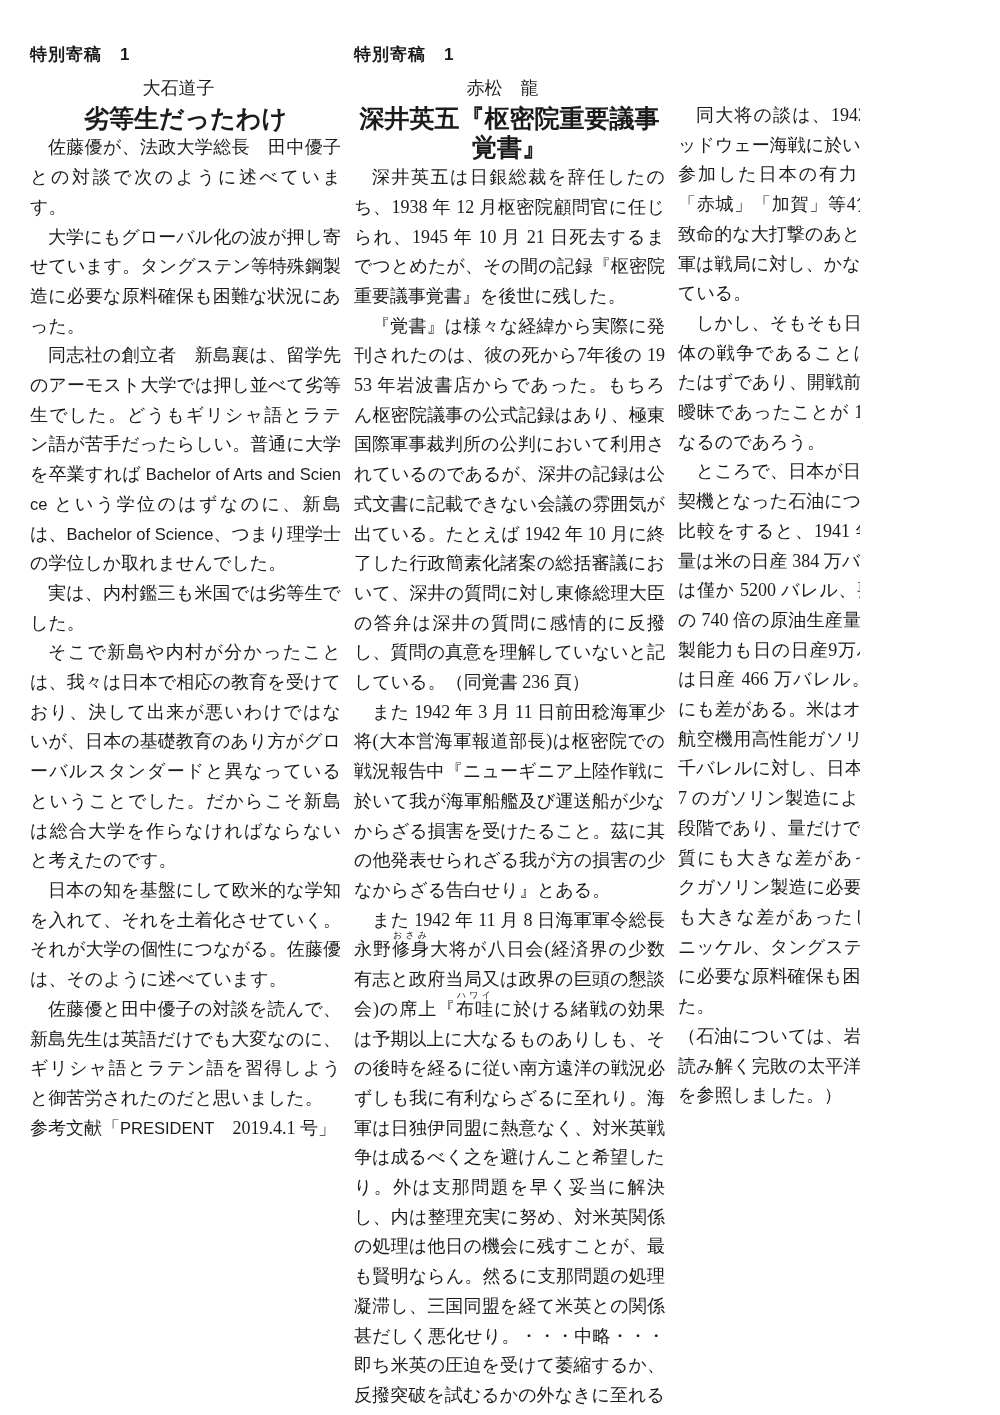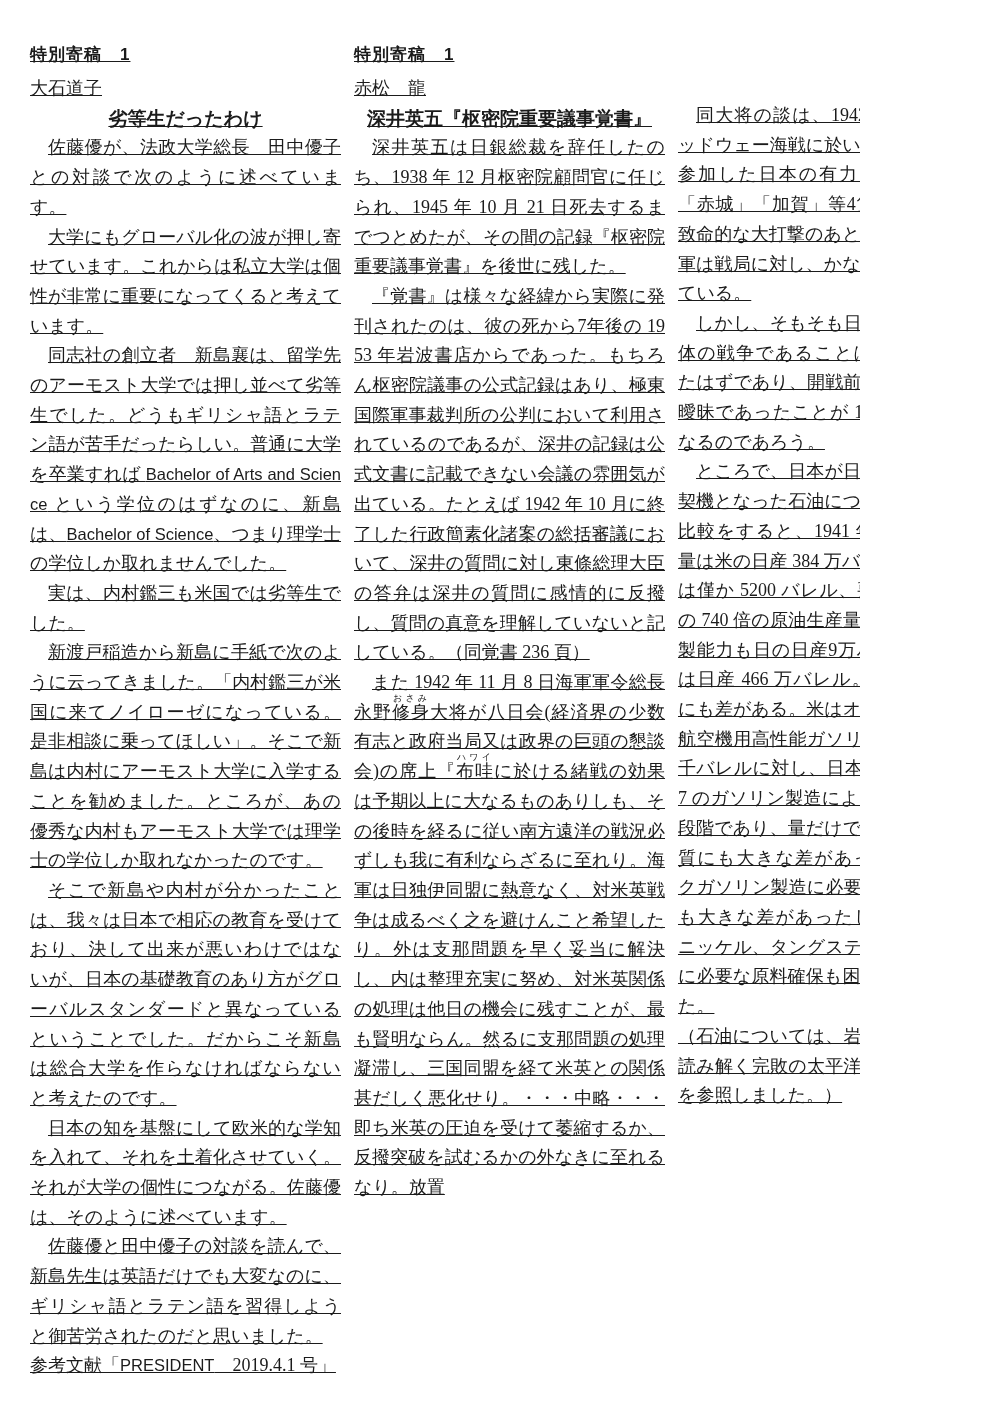--- a/index.html
+++ b/index.html
@@ -6,49 +6,48 @@
   .page {
     position: relative;
     width: 860px;
     height: 1415px;
     box-sizing: border-box;
     background: #ffffff;
     color: #1b1b1b;
     padding: 44px 18px 0 30px;
     font-family: "Liberation Serif", "DejaVu Serif", serif;
     overflow: hidden;
-    text-decoration: underline;
   }
   .columns {
     display: flex;
     gap: 13px;
     align-items: flex-start;
   }
   .col {
     width: 311px;
     flex: 0 0 311px;
   }
   .article-header {
     font-family: "Liberation Sans", "DejaVu Sans", sans-serif;
     font-weight: bold;
     font-size: 17px;
     line-height: 22px;
     margin-bottom: 8px;
     letter-spacing: 1px;
   }
   .author-line {
-    text-align: left;
+    text-align: center;
     font-size: 18px;
     line-height: 29.7px;
     padding-right: 14px;
   }
   .article-title {
     text-align: center;
     font-weight: bold;
-    font-size: 19px;
+    font-size: 25px;
     line-height: 29.7px;
   }
   .col-body p.para {
     margin: 0;
     font-size: 18px;
     line-height: 29.7px;
     text-align: justify;
     text-indent: 1em;
     word-break: break-all;
     overflow-wrap: anywhere;
@@ -72,38 +71,38 @@
 
 <div class="page">
   <div class="columns">
 
     <div class="col">
       <div class="article-header">特別寄稿　1</div>
       <div class="author-line">大石道子</div>
       <div class="article-title">劣等生だったわけ</div>
       <div class="col-body">
           <p class="para">佐藤優が、法政大学総長　田中優子との対談で次のように述べています。</p>
-          <p class="para">大学にもグローバル化の波が押し寄せています。これからは私立大学は個性が非常に重要になってくると考えています。</p>
+          <p class="para">大学にもグローバル化の波が押し寄せています。タングステン等特殊鋼製造に必要な原料確保も困難な状況にあった。</p>
           <p class="para">同志社の創立者　新島襄は、留学先のアーモスト大学では押し並べて劣等生でした。どうもギリシャ語とラテン語が苦手だったらしい。普通に大学を卒業すれば <span class="latin-sans">Bachelor of Arts and Science</span> という学位のはずなのに、新島は、<span class="latin-sans">Bachelor of Science</span>、つまり理学士の学位しか取れませんでした。</p>
           <p class="para">実は、内村鑑三も米国では劣等生でした。</p>
-          <p class="para">新渡戸稲造から新島に手紙で次のように云ってきました。「内村鑑三が米国に来てノイローゼになっている。是非相談に乗ってほしい」。そこで新島は内村にアーモスト大学に入学することを勧めました。ところが、あの優秀な内村もアーモスト大学では理学士の学位しか取れなかったのです。</p>
           <p class="para">そこで新島や内村が分かったことは、我々は日本で相応の教育を受けており、決して出来が悪いわけではないが、日本の基礎教育のあり方がグローバルスタンダードと異なっているということでした。だからこそ新島は総合大学を作らなければならないと考えたのです。</p>
           <p class="para">日本の知を基盤にして欧米的な学知を入れて、それを土着化させていく。それが大学の個性につながる。佐藤優は、そのように述べています。</p>
           <p class="para">佐藤優と田中優子の対談を読んで、新島先生は英語だけでも大変なのに、ギリシャ語とラテン語を習得しようと御苦労されたのだと思いました。</p>
           <p class="para no-indent">参考文献「<span class="latin-sans">PRESIDENT</span>　2019.4.1 号」</p>
         </div>
     </div>
 
     <div class="col">
       <div class="article-header">特別寄稿　1</div>
       <div class="author-line">赤松　龍</div>
       <div class="article-title">深井英五『枢密院重要議事覚書』</div>
       <div class="col-body">
           <p class="para">深井英五は日銀総裁を辞任したのち、1938 年 12 月枢密院顧問官に任じられ、1945 年 10 月 21 日死去するまでつとめたが、その間の記録『枢密院重要議事覚書』を後世に残した。</p>
           <p class="para">『覚書』は様々な経緯から実際に発刊されたのは、彼の死から7年後の 1953 年岩波書店からであった。もちろん枢密院議事の公式記録はあり、極東国際軍事裁判所の公判において利用されているのであるが、深井の記録は公式文書に記載できない会議の雰囲気が出ている。たとえば 1942 年 10 月に終了した行政簡素化諸案の総括審議において、深井の質問に対し東條総理大臣の答弁は深井の質問に感情的に反撥し、質問の真意を理解していないと記している。（同覚書 236 頁）</p>
+          <p class="para">また 1942 年 3 月 11 日前田稔海軍少将(大本営海軍報道部長)は枢密院での戦況報告中『ニューギニア上陸作戦に於いて我が海軍船艦及び運送船が少なからざる損害を受けたること。茲に其の他発表せられざる我が方の損害の少なからざる告白せり』とある。</p>
           <p class="para">また 1942 年 11 月 8 日海軍軍令総長永野<ruby>修身<rt>おさみ</rt></ruby>大将が八日会(経済界の少数有志と政府当局又は政界の巨頭の懇談会)の席上『<ruby>布哇<rt>ハワイ</rt></ruby>に於ける緒戦の効果は予期以上に大なるものありしも、その後時を経るに従い南方遠洋の戦況必ずしも我に有利ならざるに至れり。海軍は日独伊同盟に熱意なく、対米英戦争は成るべく之を避けんこと希望したり。外は支那問題を早く妥当に解決し、内は整理充実に努め、対米英関係の処理は他日の機会に残すことが、最も賢明ならん。然るに支那問題の処理凝滞し、三国同盟を経て米英との関係甚だしく悪化せり。・・・中略・・・即ち米英の圧迫を受けて萎縮するか、反撥突破を試むるかの外なきに至れるなり。放置</p>
         </div>
     </div>
 
     <div class="col col-3">
       <div class="col-body">
           <p class="para">同大将の談は、1942 年 6 月 5 日ミッドウェー海戦に於いてハワイ作戦に参加した日本の有力空母6隻のうち「赤城」「加賀」等4隻を失うという致命的な大打撃のあとであるので、海軍は戦局に対し、かなり悲観的になっている。</p>
           <p class="para">しかし、そもそも日米戦争が海軍主体の戦争であることは予測されていたはずであり、開戦前に海軍の態度が曖昧であったことが 1945 年の悲劇になるのであろう。</p>
           <p class="para">ところで、日本が日米戦争に向かう契機となった石油について日米の数値比較をすると、1941 年当時原油生産量は米の日産 384 万バレルに対し、日は僅か 5200 バレル、要するに米は日の 740 倍の原油生産量。石油製品の精製能力も日の日産9万バレルに対し米は日産 466 万バレル。52 倍精製能力にも差がある。米はオクタン価 100 の航空機用高性能ガソリンが日産 5 万 8 千バレルに対し、日本はオクタン価 87 のガソリン製造にようやく到達した段階であり、量だけでなく石油製品の質にも大きな差があった。ハイ・オクガソリン製造に必要な特殊鋼製造にも大きな差があったし、クローム、ニッケル、タングステン等特殊鋼製造に必要な原料確保も困難な状況にあった。</p>
           <p class="para no-indent">（石油については、岩間敏著『石油で読み解く完敗の太平洋戦争』朝日新書を参照しました。）</p>

